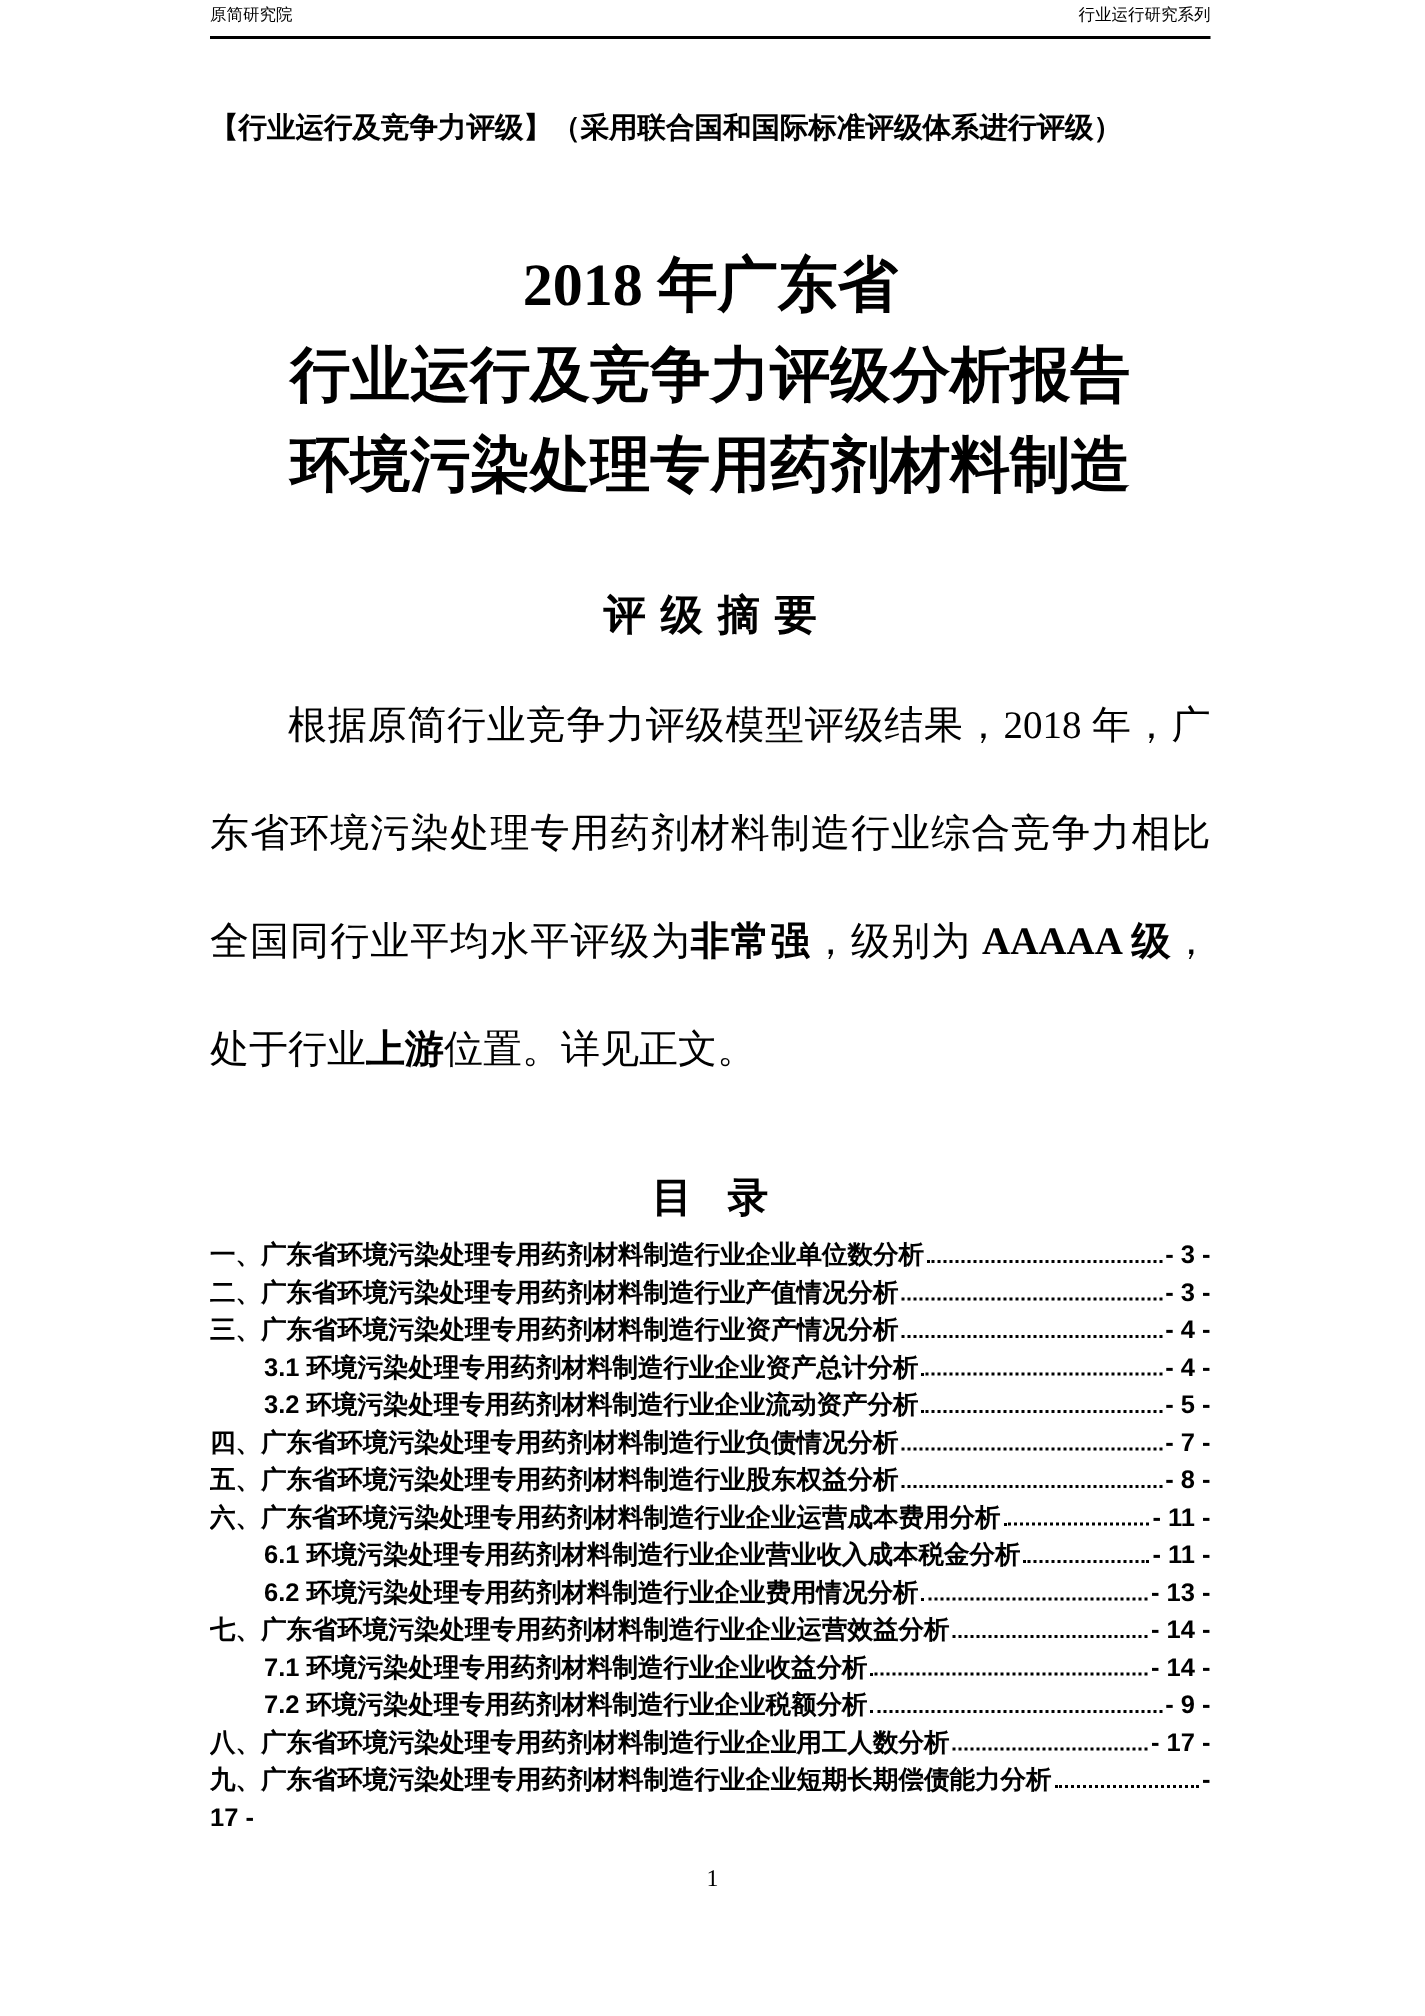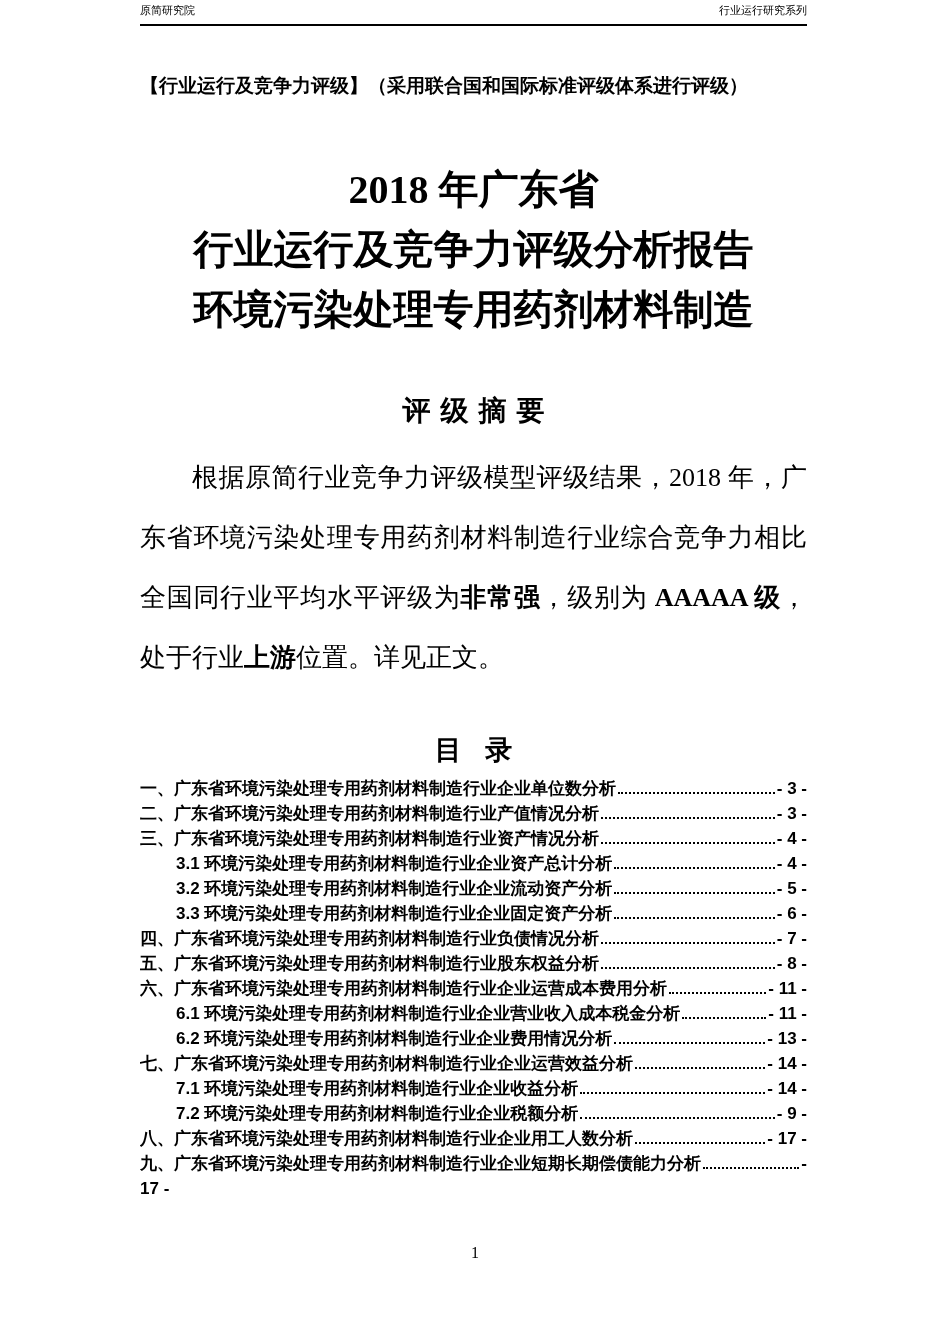--- a/index.html
+++ b/index.html
@@ -52,21 +52,21 @@
     font-family: Liberation Mono, monospace;
     font-weight: bold;
     font-size: 28px;
     line-height: 34px;
     letter-spacing: 10px;
     text-indent: 10px; 
   }
   .summary-text {
     margin-top: 18px;
     font-size: 26px;
-    line-height: 60px;
+    line-height: 72px;
     text-align: justify;
     text-indent: 2em;
   }
   .summary-text .bold { font-weight: bold; }
   
   .toc-heading {
     margin-top: 46px;
     text-align: center;
     font-family: "Liberation Sans", "DejaVu Sans", sans-serif;
     font-weight: bold;
@@ -163,25 +163,20 @@
         <span class="toc-leader"></span>
         <span class="toc-page">- 4 -</span>
       </div>
 
       <div class="toc-row indent">
         <span class="toc-title">3.2 环境污染处理专用药剂材料制造行业企业流动资产分析</span>
         <span class="toc-leader"></span>
         <span class="toc-page">- 5 -</span>
       </div>
 
-      <div class="toc-row indent">
-        <span class="toc-title">3.3 环境污染处理专用药剂材料制造行业企业固定资产分析</span>
-        <span class="toc-leader"></span>
-        <span class="toc-page">- 6 -</span>
-      </div>
 
       <div class="toc-row">
         <span class="toc-title">四、广东省环境污染处理专用药剂材料制造行业负债情况分析</span>
         <span class="toc-leader"></span>
         <span class="toc-page">- 7 -</span>
       </div>
 
       <div class="toc-row">
         <span class="toc-title">五、广东省环境污染处理专用药剂材料制造行业股东权益分析</span>
         <span class="toc-leader"></span>

